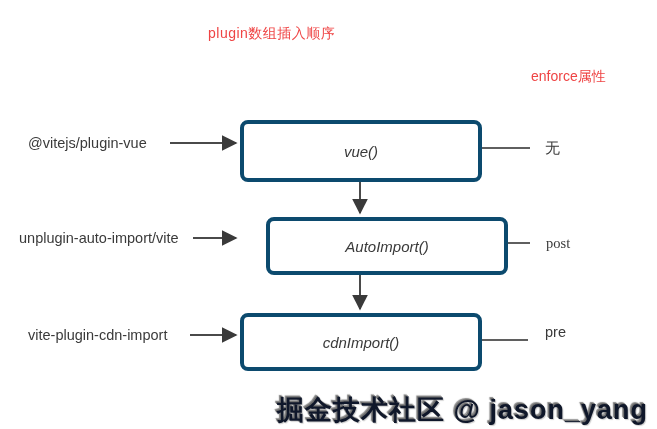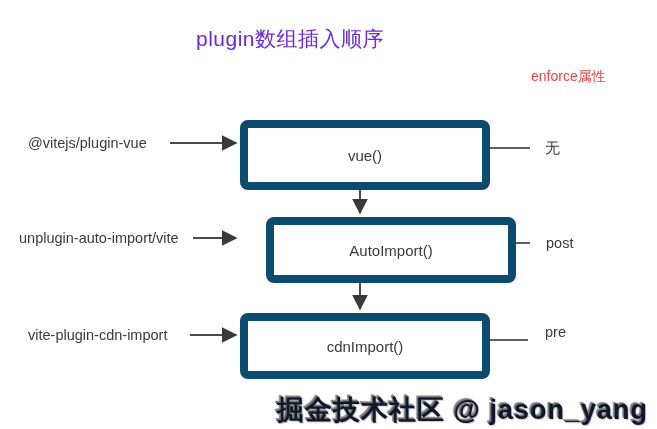--- a/index.html
+++ b/index.html
@@ -11,67 +11,68 @@
     position: relative;
     width: 657px;
     height: 429px;
     background: #ffffff;
     overflow: hidden;
     font-family: "Liberation Sans", "DejaVu Sans", sans-serif;
     color: #333333;
   }
   .abs { position: absolute; }
   .diagram-title {
-    left: 196px;
+    left: 208px;
     top: 25px;
-    font-size: 21px;
+    font-size: 14px;
     letter-spacing: 0.5px;
-    color: #6d28d9;
+    color: #ef4444;
     white-space: nowrap;
   }
   .col-header {
     left: 531px;
     top: 68px;
     font-size: 14px;
     color: #ef4444;
     white-space: nowrap;
   }
   .node {
     left: 240px;
     width: 234px;
-    border: 8px solid #0c4a6e;
+    border: 4px solid #0c4a6e;
     border-radius: 8px;
     background: #ffffff;
     display: flex;
     align-items: center;
     justify-content: center;
     font-size: 15px;
     color: #3a3a3a;
     box-sizing: content-box;
+    font-style: italic;
   }
   .node-1 { top: 120px; height: 54px; }
   .node-2 { top: 217px; height: 50px; margin-left: 26px; }
   .node-3 { top: 313px; height: 50px; }
   .src-label {
     font-size: 14.5px;
     color: #3a3a3a;
     white-space: nowrap;
     transform: translateY(-50%);
   }
   .src-1 { left: 28px; top: 143px; }
   .src-2 { left: 19px; top: 238px; }
   .src-3 { left: 28px; top: 335px; }
   .enforce-val {
     font-size: 14.5px;
     color: #3a3a3a;
     white-space: nowrap;
     transform: translateY(-50%);
   }
   .val-1 { left: 545px; top: 148px; font-size: 15px; }
-  .val-2 { left: 546px; top: 243px; }
+  .val-2 { left: 546px; top: 243px; font-family: Liberation Serif, serif; }
   .val-3 { left: 545px; top: 332px; }
   .connector-layer {
     left: 0; top: 0;
     width: 657px; height: 429px;
     pointer-events: none;
   }
   .watermark {
     right: 9px;
     top: 392px;
     font-size: 27px;

